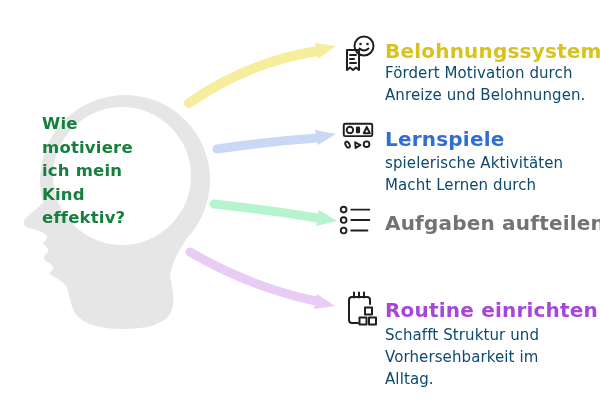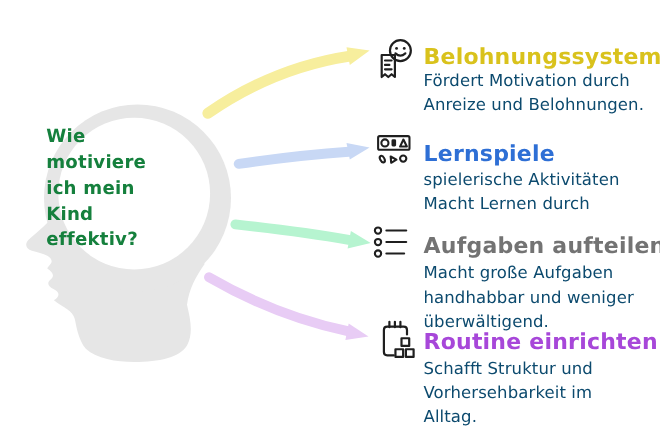--- a/index.html
+++ b/index.html
@@ -113,25 +113,20 @@
 
   <svg class="row-icon" style="left:337px;top:202px" width="38" height="38" viewBox="0 0 40 40">
     <circle class="icon-stroke" cx="7" cy="8" r="3" stroke-width="2.2"></circle>
     <line class="icon-stroke" x1="15" y1="8" x2="34" y2="8" stroke-width="2.6"></line>
     <circle class="icon-stroke" cx="7" cy="19" r="3" stroke-width="2.2"></circle>
     <line class="icon-stroke" x1="15" y1="19" x2="34" y2="19" stroke-width="2.6"></line>
     <circle class="icon-stroke" cx="7" cy="30" r="3" stroke-width="2.2"></circle>
     <line class="icon-stroke" x1="15" y1="30" x2="32" y2="30" stroke-width="2.6"></line>
   </svg>
   <div class="row-title" style="top: 211px; color: #737373;">Aufgaben aufteilen</div>
-  <div class="row-desc" style="top:237px">
-    <div>Macht große Aufgaben</div>
-    <div>handhabbar und weniger</div>
-    <div>überwältigend.</div>
-  </div>
 
   <svg class="row-icon" style="left:341px;top:288px" width="40" height="40" viewBox="0 0 40 40">
     <path class="icon-stroke" d="M 13 4.5 V 9.5 M 18 4.5 V 9.5 M 23 4.5 V 9.5" stroke-width="1.8"></path>
     <path class="icon-stroke" d="M 29 16 V 12 Q 29 9 26 9 H 11 Q 8 9 8 12 V 32 Q 8 35 11 35 H 17"></path>
     <rect class="icon-stroke" x="24" y="19.5" width="7" height="7" stroke-width="1.8"></rect>
     <rect class="icon-stroke" x="18.5" y="29.5" width="7" height="7" stroke-width="1.8"></rect>
     <rect class="icon-stroke" x="28" y="29.5" width="7" height="7" stroke-width="1.8"></rect>
   </svg>
   <div class="row-title" style="top: 298px; color: rgb(167, 71, 217);">Routine einrichten</div>
   <div class="row-desc" style="top:324px">

